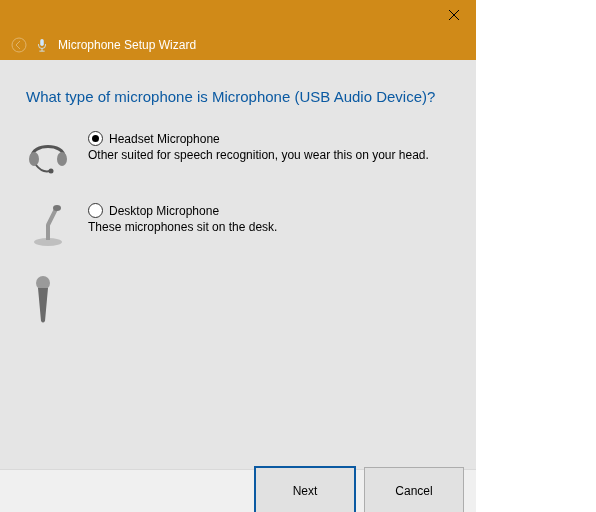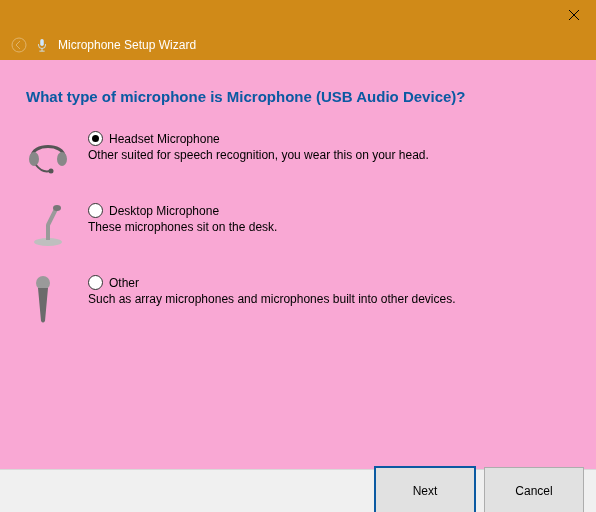--- a/index.html
+++ b/index.html
@@ -1,24 +1,24 @@
 <!DOCTYPE html>
 <html><head>
 <meta charset="utf-8">
 <style>
   html,body{margin:0;padding:0;font-family:"Segoe UI",Tahoma,sans-serif;font-size:12px;color:#000;background:#fff}
-  .window{width:596px;height:512px;position:relative;background:#f9a8d4;box-sizing:border-box}
+  .window{width:476px;height:512px;position:relative;background:#e5e5e5;box-sizing:border-box}
   .titlebar{height:30px;background:#d08a18;display:flex;align-items:center;position:relative}
   .close-btn{position:absolute;right:0;top:0;width:45px;height:30px;display:flex;align-items:center;justify-content:center;cursor:pointer}
   .close-btn svg{width:10px;height:10px}
   .subtitlebar{height:30px;background:#d08a18;display:flex;align-items:center;padding-left:10px;color:#fff;font-size:12px}
   .back-btn{width:18px;height:18px;display:flex;align-items:center;justify-content:center;margin-right:6px;opacity:.35}
   .mic-icon{width:16px;height:16px;margin-right:8px;display:flex;align-items:center;justify-content:center}
   .content{padding:28px 26px 0 26px}
-  .heading{color:#0b5aa2;font-size:15px;margin:0 0 26px 0;font-weight:700}
+  .heading{color:#0b5aa2;font-size:15px;margin:0 0 26px 0;font-weight:400}
   .option-row{display:flex;align-items:flex-start;margin-bottom:28px}
   .icon-cell{width:62px;flex:0 0 62px;display:flex;justify-content:flex-start}
   .opt-body{flex:1}
   .radio-line{display:flex;align-items:center;margin-bottom:2px}
   .radio{width:13px;height:13px;border:1px solid #333;border-radius:50%;margin-right:6px;display:inline-flex;align-items:center;justify-content:center;background:#fff;cursor:pointer}
   .radio.checked::after{content:"";width:7px;height:7px;border-radius:50%;background:#000}
   .opt-title{font-weight:400;font-size:12px}
   .opt-desc{font-size:12px;color:#000;margin-top:1px}
   .footer{position:absolute;left:0;right:0;bottom:0;height:42px;border-top:1px solid #d9d9d9;background:#f0f0f0;display:flex;align-items:center;justify-content:flex-end;padding-right:12px;gap:8px}
   .btn{min-width:74px;height:22px;font-size:12px;background:#e1e1e1;border:1px solid #adadad;display:inline-flex;align-items:center;justify-content:center;cursor:pointer;padding:12px 12px}
@@ -100,27 +100,20 @@
       </div>
     </div>
 
     <div class="option-row">
       <div class="icon-cell">
         <svg class="ic-hand" viewBox="0 0 34 50">
           <circle cx="17" cy="8" r="7" fill="#9a9a9a"></circle>
           <path d="M12 13 L15 46 Q17 49 19 46 L22 13 Z" fill="#6b6b6b"></path>
         </svg>
       </div>
-      <div class="opt-body">
-        <div class="radio-line">
-          <span class="radio"></span>
-          <span class="opt-title">Other</span>
-        </div>
-        <div class="opt-desc">Such as array microphones and microphones built into other devices.</div>
-      </div>
     </div>
 
   </div>
 
   <div class="footer">
     <div class="btn primary">Next</div>
     <div class="btn">Cancel</div>
   </div>
 
 </div>

